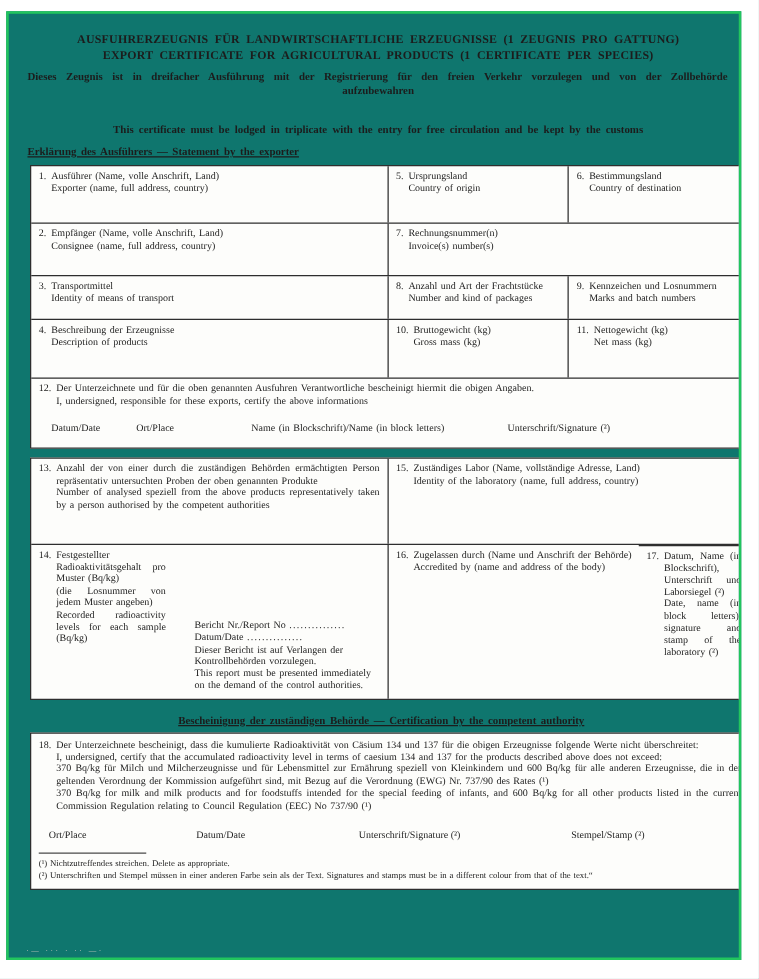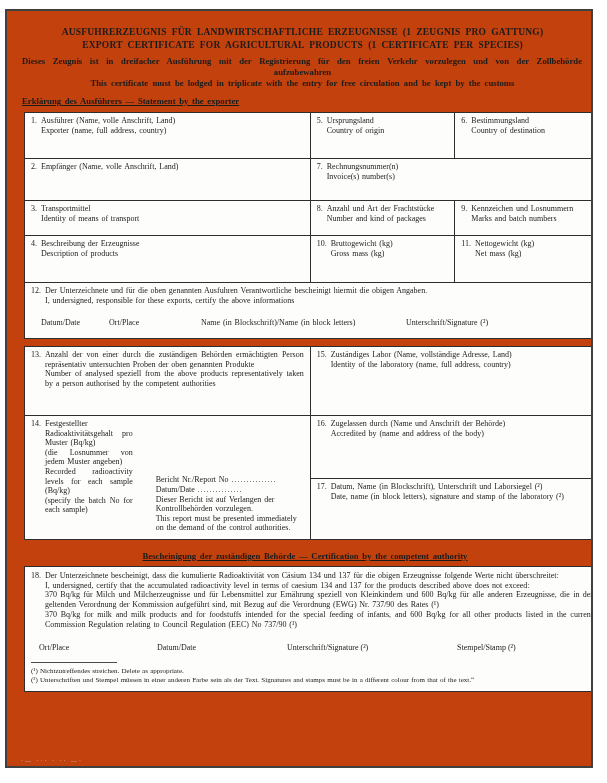--- a/index.html
+++ b/index.html
@@ -1,30 +1,30 @@
 <!DOCTYPE html>
 <html><head>
 <meta charset="utf-8">
 <style>
   html,body { margin:0; padding:0; background:#ffffff; }
   body { width:607px; height:783px; position:relative; overflow:hidden;
          font-family:"Liberation Serif", serif; color:#1c1c1c; }
 
   .page { position:absolute; left:5px; top:9px; width:588px; height:759px;
-          box-sizing:border-box; border:2px solid #404040; background:#c2410c;
+          box-sizing:border-box; border:2px solid #22c55e; background:#0f766e;
           padding:0 3px 16px 10px; overflow:hidden; }
 
   .titles { margin-top:15px; }
   .title-line { font-size:9.5px; font-weight:bold; text-align:center;
                 word-spacing:2.5px; letter-spacing:0.2px; line-height:13px; }
 
   .notice-l1 { margin-top:4px; font-size:8.7px; font-weight:bold; line-height:11px;
                text-align:justify; text-align-last:justify; padding:0 6px 0 5px; }
   .notice-l2 { font-size:8.7px; font-weight:bold; text-align:center; line-height:11px; }
-  .notice-en { margin-top:0; font-size:8.7px; font-weight:bold; text-align:center;
+  .notice-en { margin-top:20px; font-size:8.7px; font-weight:bold; text-align:center;
                word-spacing:2px; line-height:11px; }
 
   .sec { font-size:8.7px; font-weight:bold; word-spacing:1.5px; padding-left:5px;text-decoration:underline; }
   .sec-1 { margin-top:7px; }
   .sec-2 { margin-top:9px; }
   .sec-3 { margin-top:11px;text-align:center; }
 
   .box { border:1.5px solid #2e2e2e; margin-left:7px; width:576px; box-sizing:border-box;
          background:#fdfdfb; }
   .t1 { margin-top:6px; }
@@ -51,21 +51,21 @@
   .row12 { min-height:56px; padding:3px 6px 4px 6px; box-sizing:border-box;
            font-size:8px; line-height:9.6px; word-spacing:0.8px; }
   .row12 .head { display:flex; }
   .row12 .no { flex:0 0 auto; margin-right:4px;text-align:right; }
   .fields12 { display:grid; grid-template-columns:68px 92px 205px auto;
               margin-top:13px; padding-left:10px; font-size:8px; }
 
   
   .rB { min-height:124px; }
   .rB .left { width:49.6%; box-sizing:border-box; display:flex; flex-direction:row; }
-  .rB .right { width:50.4%; box-sizing:border-box; display:flex; flex-direction:column; }
+  .rB .right { width:50.4%; box-sizing:border-box; display:flex; }
   .cell16 { min-height:62px; box-sizing:border-box; }
   .cell17 { border-top:1px solid #2e2e2e; flex:1; }
   .report { margin-top:auto; padding:0 8px 6px 17px; font-size:8px; line-height:9.6px;
             word-spacing:0.8px; }
   .report .dots { letter-spacing:1px; }
 
   
   .p18 { display:flex; padding:4px 6px 0 6px; font-size:8px; line-height:9.7px;
          word-spacing:0.8px; }
   .p18 .no { flex:0 0 auto; margin-right:4px; }
@@ -116,20 +116,21 @@
             <div class="ln">Bestimmungsland</div>
         <div class="ln">Country of destination</div>
           </div>
       </div>
     </div>
     <div class="r bt h43">
       <div class="c1 cell">
         <span class="no">2.</span>
         <div class="ct">
             <div class="ln">Empfänger (Name, volle Anschrift, Land)</div>
+        <div class="ln">Consignee (name, full address, country)</div>
           </div>
       </div>
       <div class="cw bl cell">
         <span class="no">7.</span>
         <div class="ct">
             <div class="ln">Rechnungsnummer(n)</div>
         <div class="ln">Invoice(s) number(s)</div>
           </div>
       </div>
     </div>
@@ -215,21 +216,20 @@
       </div>
     </div>
     <div class="r bt rB">
       <div class="left">
         <div class="cell">
           <span class="no">14.</span>
           <div class="ct">
               <div class="ln">Festgestellter Radioaktivitätsgehalt pro Muster (Bq/kg)</div>
           <div class="ln">(die Losnummer von jedem Muster angeben)</div>
           <div class="ln">Recorded radioactivity levels for each sample (Bq/kg)</div>
-          <div class="ln">(specify the batch No for each sample)</div>
             </div>
         </div>
         <div class="report">
           <div>
             <span>Bericht Nr./Report No</span>
             <span class="dots">...............</span>
             <span>Datum/Date</span>
             <span class="dots">...............</span>
           </div>
           <div>Dieser Bericht ist auf Verlangen der Kontrollbehörden vorzulegen.</div>

